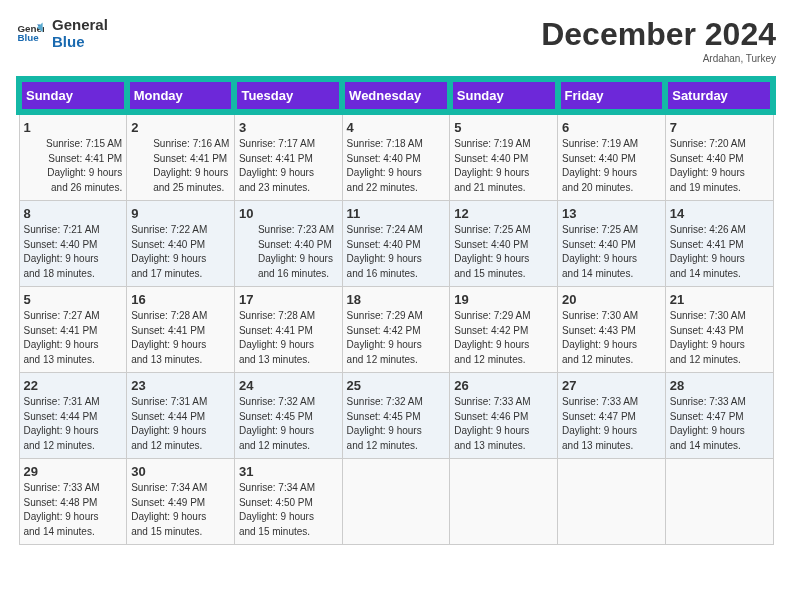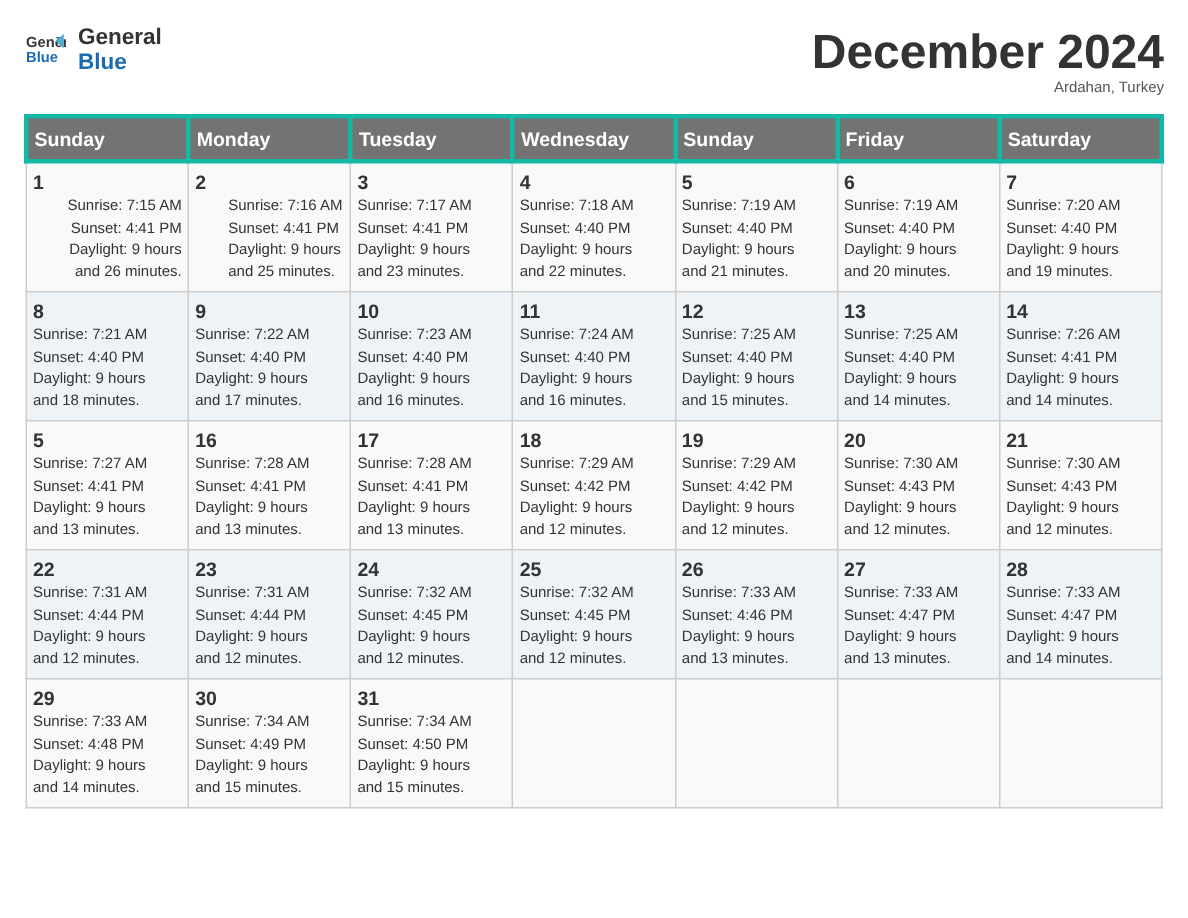--- a/index.html
+++ b/index.html
@@ -36,27 +36,27 @@
     .subtitle {
       font-size: 10px;
       color: #555;
     }
     table {
       width: 100%;
       border-collapse: collapse;
       table-layout: fixed;
     }
     thead tr th {
-      background-color: #737373;
+      background-color: #6d28d9;
       color: #fff;
       font-size: 13px;
       font-weight: bold;
       padding: 6px 4px;
       text-align: left;
-      border: 3px solid #14b8a6;
+      border: 6px solid #14b8a6;
     }
     tbody tr td {
       vertical-align: top;
       padding: 5px 4px;
       font-size: 10.5px;
       color: #333;
       border: 1px solid #ccc;
       height: 80px;
     }
     tbody tr:nth-child(odd) td {
@@ -173,21 +173,21 @@
         </td>
         <td>
           <span class="day-num">9</span>
           <div class="day-info" style="white-space: pre-line;">Sunrise: 7:22 AM
 Sunset: 4:40 PM
 Daylight: 9 hours
 and 17 minutes.</div>
         </td>
         <td>
           <span class="day-num">10</span>
-          <div class="day-info" style="white-space: pre-line;">Sunrise: 7:23 AM
+          <div class="day-info" style="white-space: pre-line; margin-left: 19px;">Sunrise: 7:23 AM
 Sunset: 4:40 PM
 Daylight: 9 hours
 and 16 minutes.</div>
         </td>
         <td>
           <span class="day-num">11</span>
           <div class="day-info" style="white-space: pre-line;">Sunrise: 7:24 AM
 Sunset: 4:40 PM
 Daylight: 9 hours
 and 16 minutes.</div>
@@ -201,21 +201,21 @@
         </td>
         <td>
           <span class="day-num">13</span>
           <div class="day-info" style="white-space: pre-line;">Sunrise: 7:25 AM
 Sunset: 4:40 PM
 Daylight: 9 hours
 and 14 minutes.</div>
         </td>
         <td>
           <span class="day-num">14</span>
-          <div class="day-info" style="white-space: pre-line;">Sunrise: 7:26 AM
+          <div class="day-info" style="white-space: pre-line;">Sunrise: 4:26 AM
 Sunset: 4:41 PM
 Daylight: 9 hours
 and 14 minutes.</div>
         </td>
       </tr>
       <tr>
         <td>
           <span class="day-num">5</span>
           <div class="day-info" style="white-space: pre-line;">Sunrise: 7:27 AM
 Sunset: 4:41 PM

